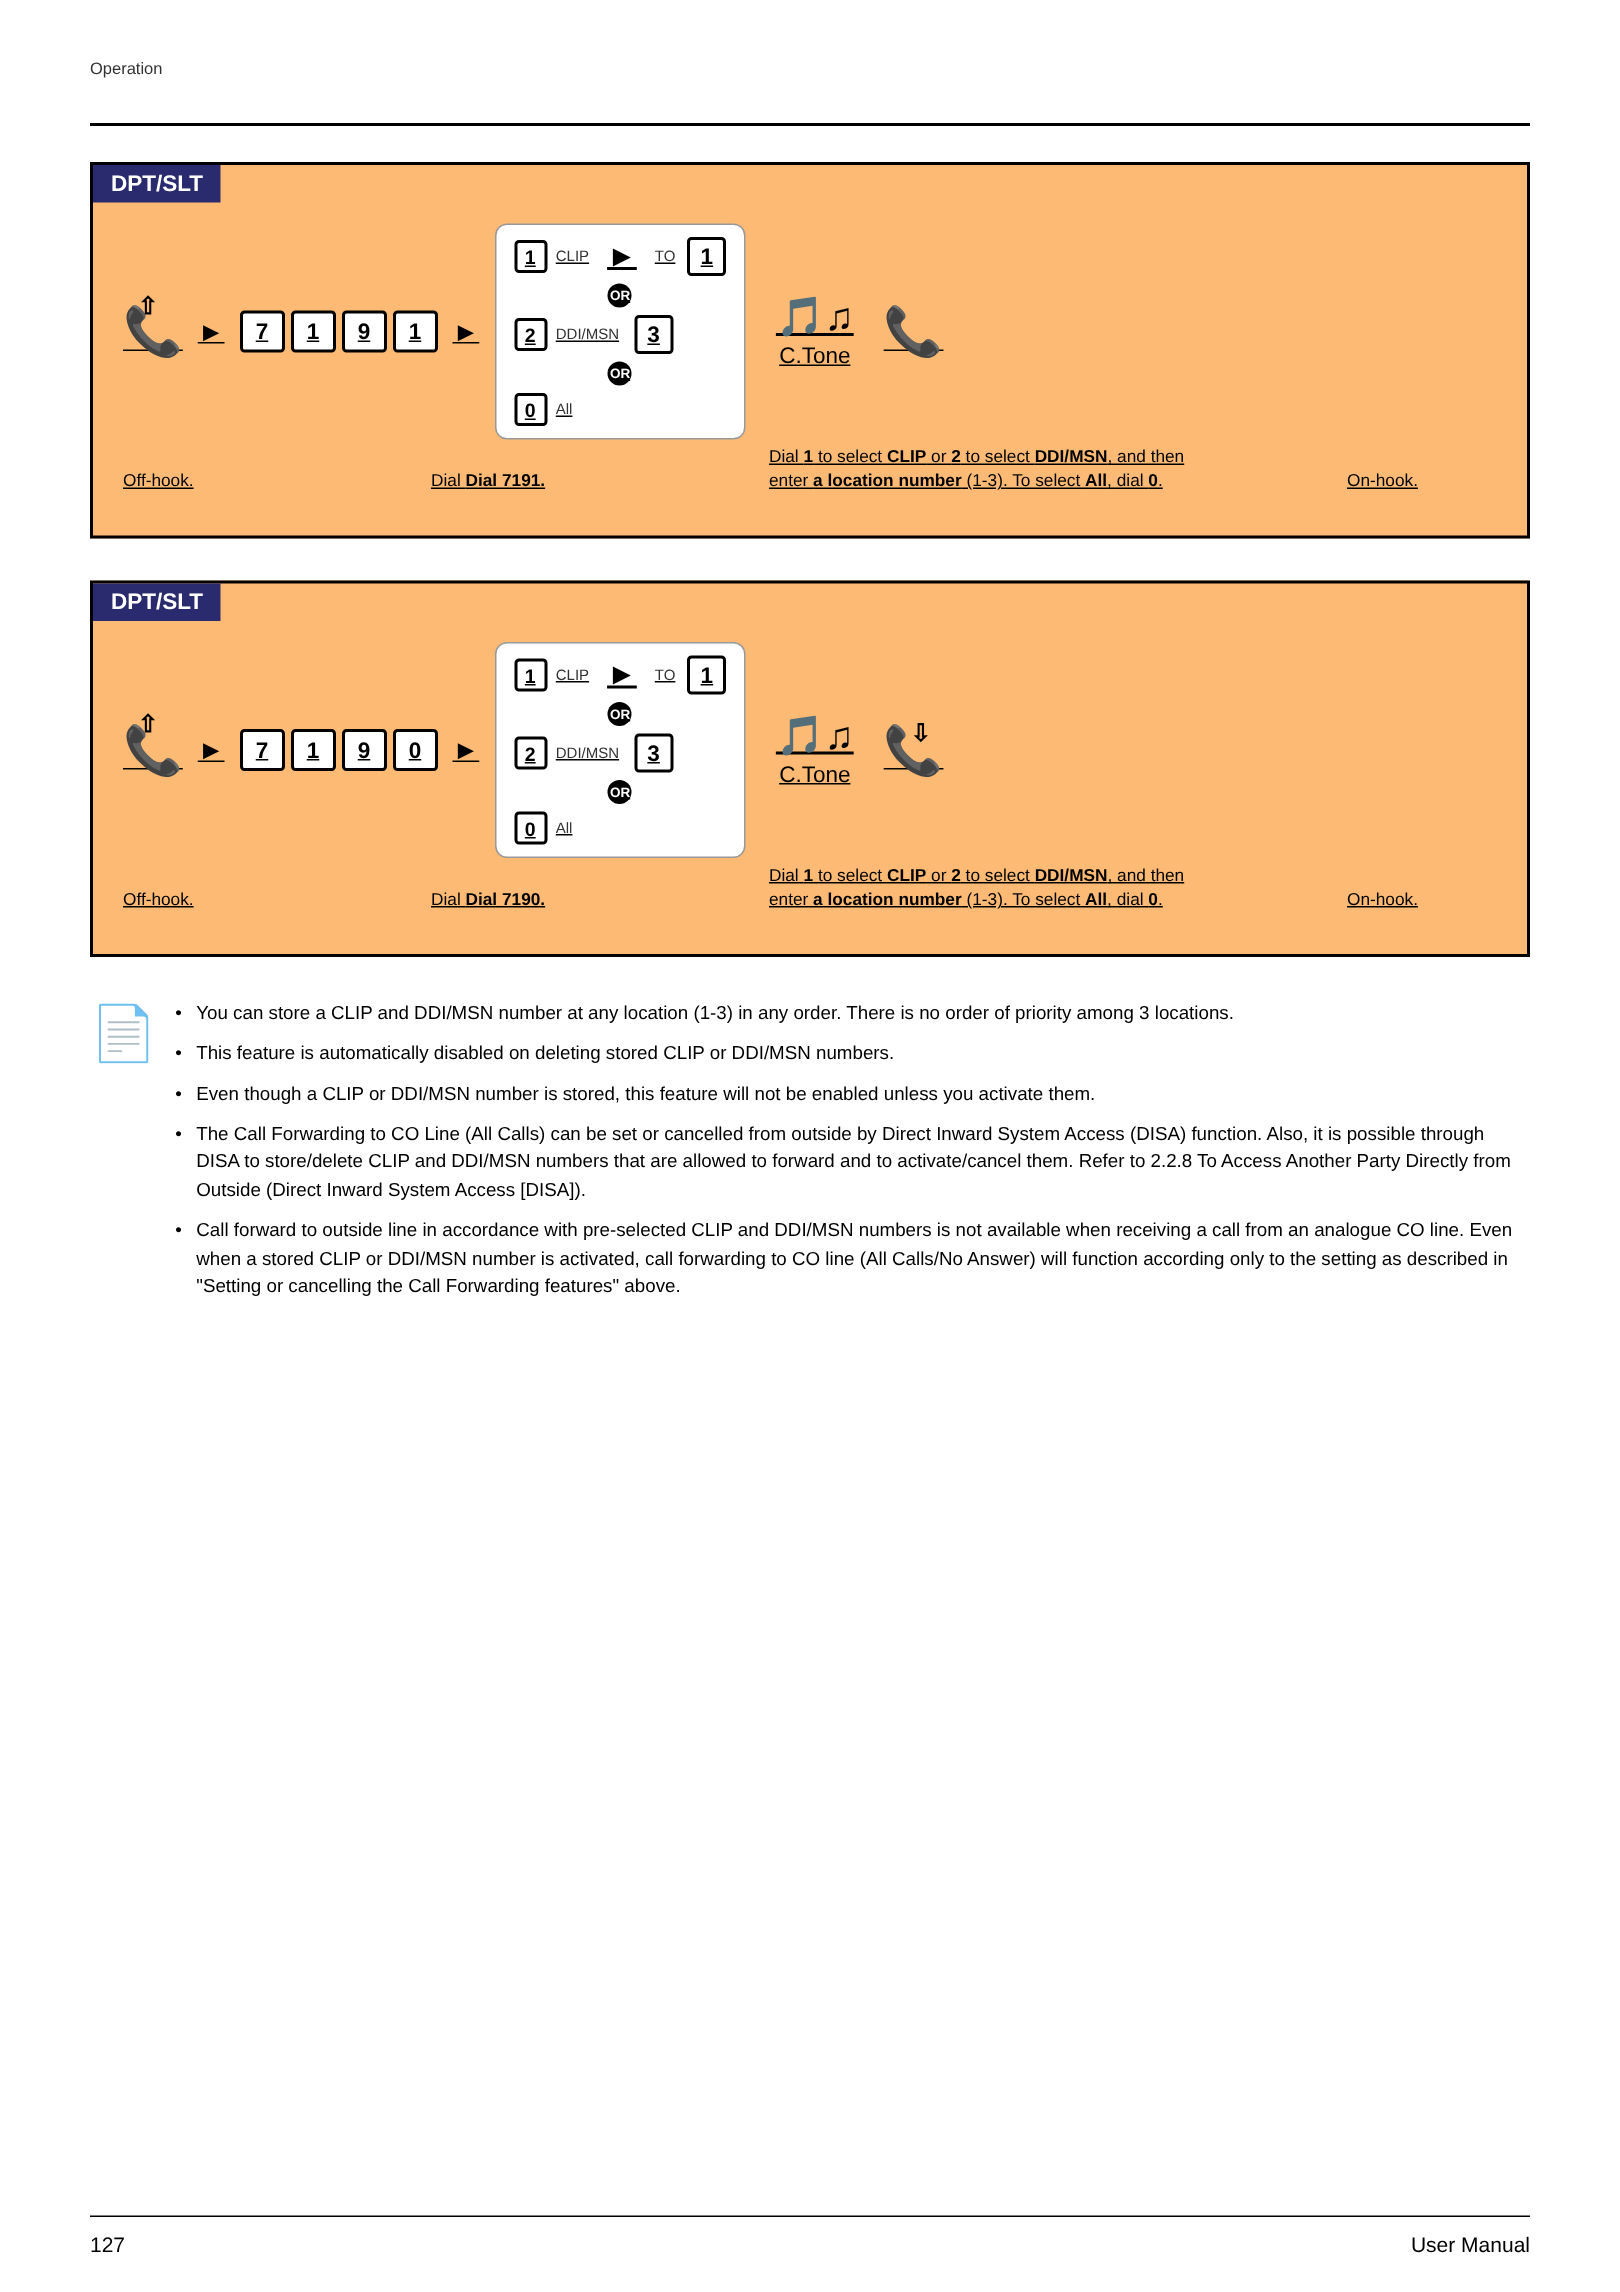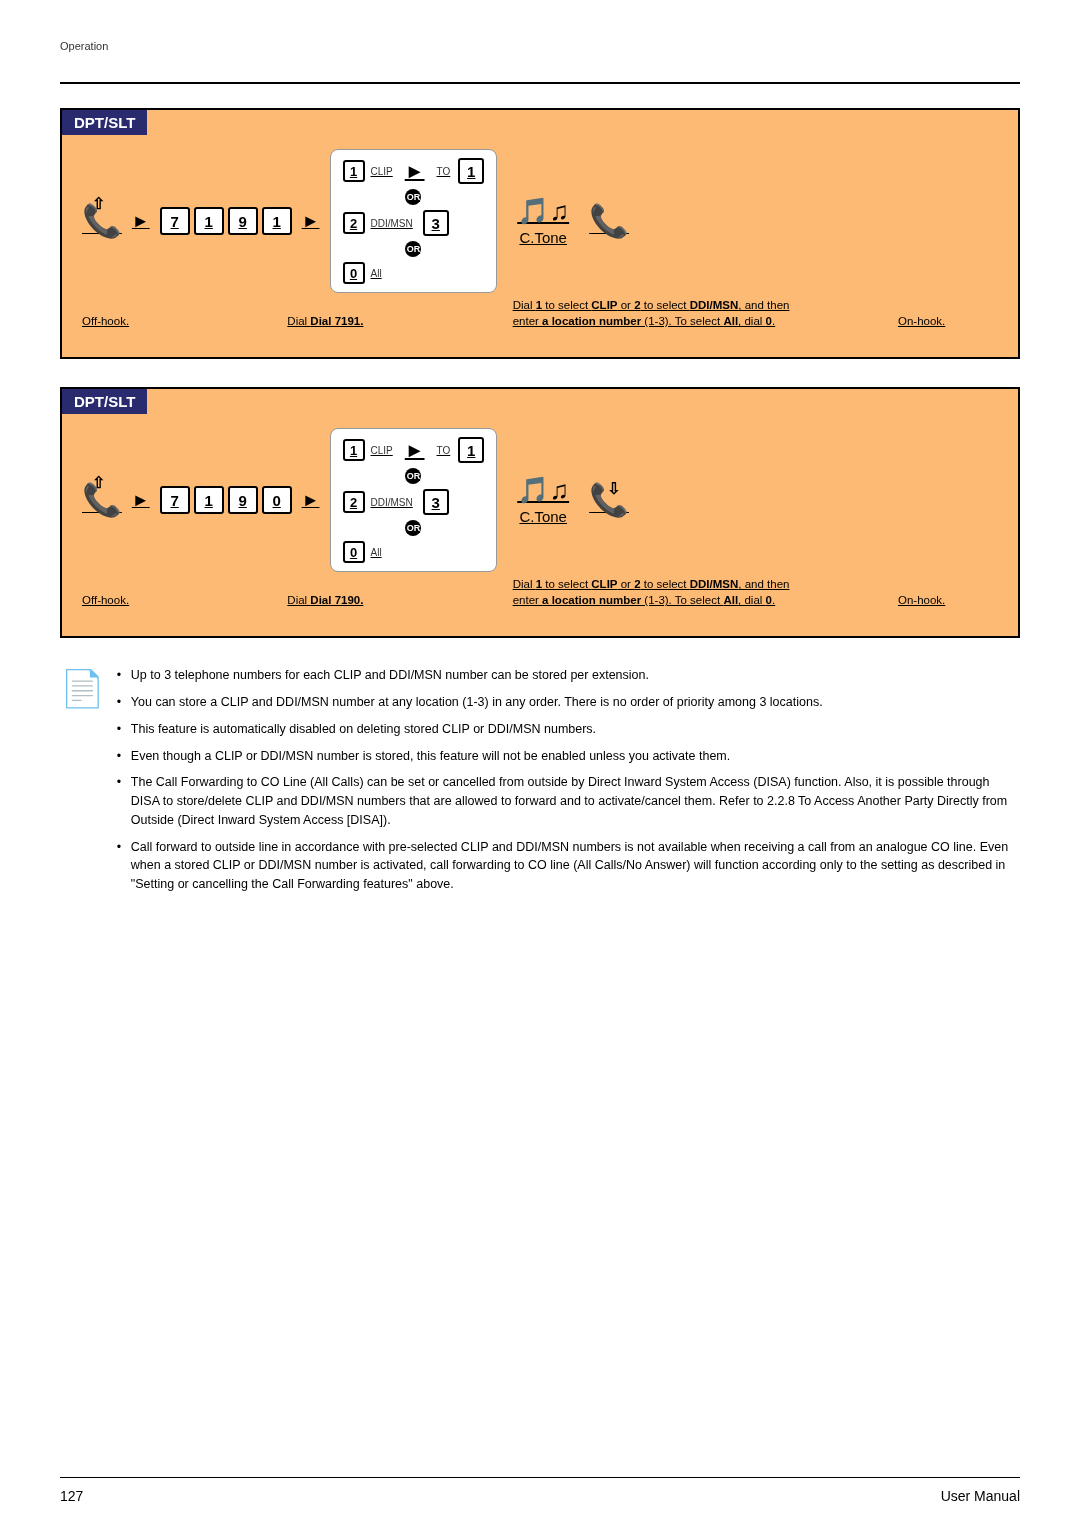--- a/index.html
+++ b/index.html
@@ -457,21 +457,20 @@
       </div>
       <div class="label-cell" style="width:100px;">
         <span>On-hook.</span>
       </div>
     </div>
   </div>
 
   <div class="notes-section">
     <div style="font-size:36px;flex-shrink:0;margin-top:2px;">📄</div>
     <ul class="note-list">
-      <li>Up to 3 telephone numbers for each CLIP and DDI/MSN number can be stored per extension.</li>
       <li>You can store a CLIP and DDI/MSN number at any location (1-3) in any order. There is no order of priority among 3 locations.</li>
       <li>This feature is automatically disabled on deleting stored CLIP or DDI/MSN numbers.</li>
       <li>Even though a CLIP or DDI/MSN number is stored, this feature will not be enabled unless you activate them.</li>
       <li>The Call Forwarding to CO Line (All Calls) can be set or cancelled from outside by Direct Inward System Access (DISA) function. Also, it is possible through DISA to store/delete CLIP and DDI/MSN numbers that are allowed to forward and to activate/cancel them. Refer to 2.2.8    To Access Another Party Directly from Outside (Direct Inward System Access [DISA]).</li>
       <li>Call forward to outside line in accordance with pre-selected CLIP and DDI/MSN numbers is not available when receiving a call from an analogue CO line. Even when a stored CLIP or DDI/MSN number is activated, call forwarding to CO line (All Calls/No Answer) will function according only to the setting as described in "Setting or cancelling the Call Forwarding features" above.</li>
     </ul>
   </div>
 
   <hr class="bottom-rule">
   <div class="footer">

